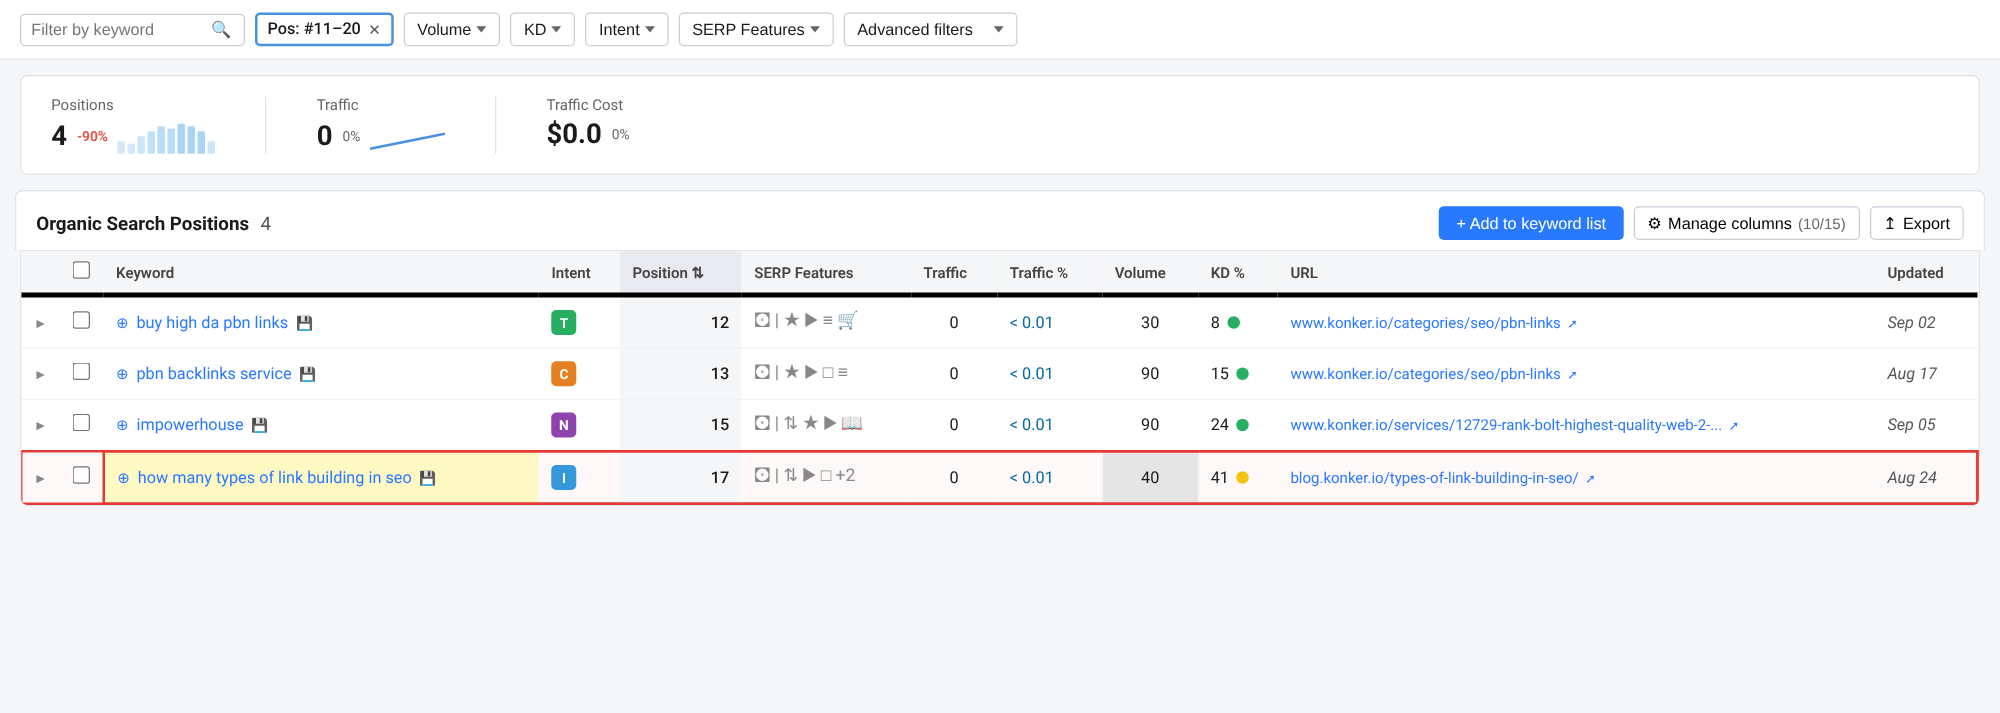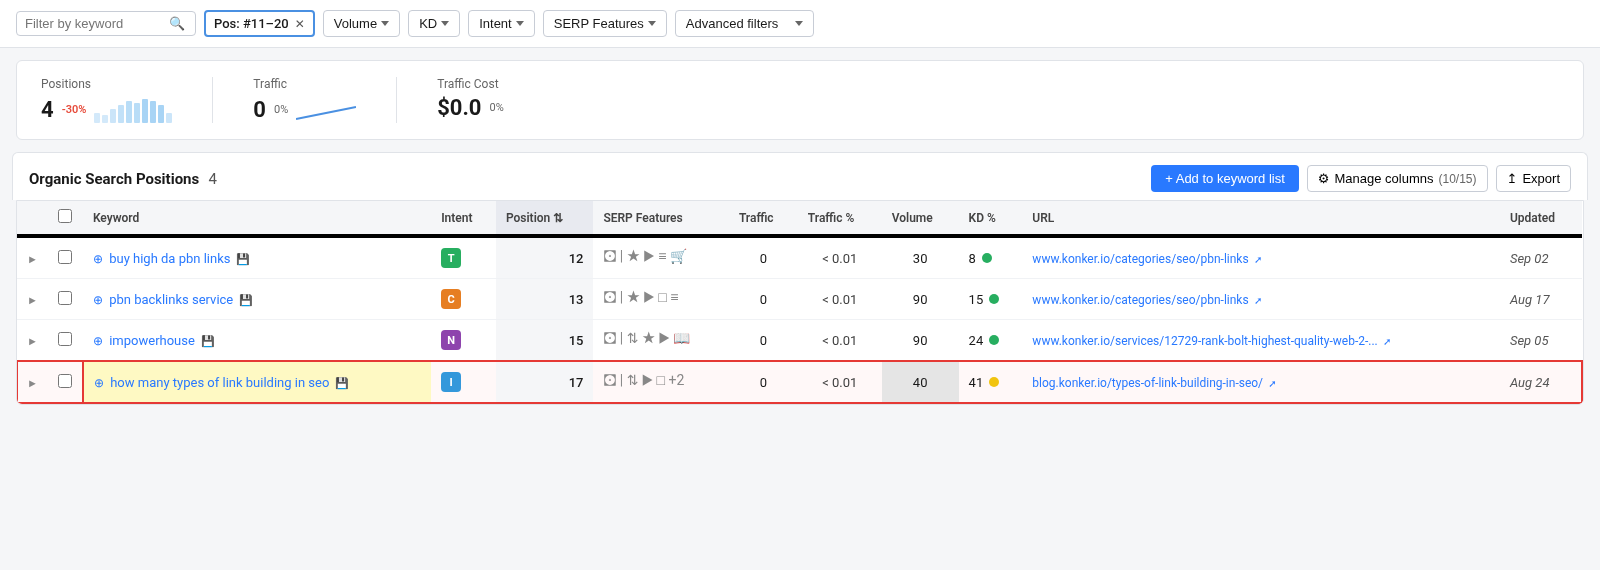--- a/index.html
+++ b/index.html
@@ -105,21 +105,21 @@
     }
     .intent-t { background: #27ae60; }
     .intent-c { background: #e67e22; }
     .intent-n { background: #8e44ad; }
     .intent-i { background: #3498db; }
 
     .pos-col { text-align: right; color: #1a1a1a; font-weight: 500; }
     .serp-icons { display: flex; align-items: center; gap: 5px; color: #888; font-size: 14px; }
 
     .traffic-val { text-align: center; }
-    .traffic-pct { text-align: center; color: #404040; }
+    .traffic-pct { text-align: left; color: #0369a1; }
     .volume-val { text-align: center; }
     .kd-val { display: flex; align-items: center; gap: 6px; }
     .kd-dot { width: 10px; height: 10px; border-radius: 50%; }
     .dot-green { background: #27ae60; }
     .dot-yellow { background: #f1c40f; }
 
     .url-link { color: #2979ff; text-decoration: none; font-size: 12px; }
     .ext-icon { font-size: 10px; color: #2979ff; margin-left: 2px; }
 
     .updated-val { color: #555; white-space: nowrap; font-style: italic; }
@@ -166,21 +166,21 @@
     <span>Advanced filters</span>
     <span class="chevron chev chev-down"></span>
   </button>
 </div>
 
 <div class="stats-row">
   <div class="stat-block">
     <span class="stat-label">Positions</span>
     <div class="stat-value-row">
       <span class="stat-number">4</span>
-      <span class="stat-change-neg">-30%</span>
+      <span class="stat-change-neg">-90%</span>
 
       <div class="stat-chart">
         <div class="bar" style="height:10px;opacity:0.5"></div>
         <div class="bar" style="height:8px;opacity:0.5"></div>
         <div class="bar" style="height:14px;opacity:0.6"></div>
         <div class="bar" style="height:18px;opacity:0.7"></div>
         <div class="bar" style="height:22px;opacity:0.8"></div>
         <div class="bar" style="height:20px;opacity:0.8"></div>
         <div class="bar" style="height:24px;"></div>
         <div class="bar" style="height:22px;"></div>

